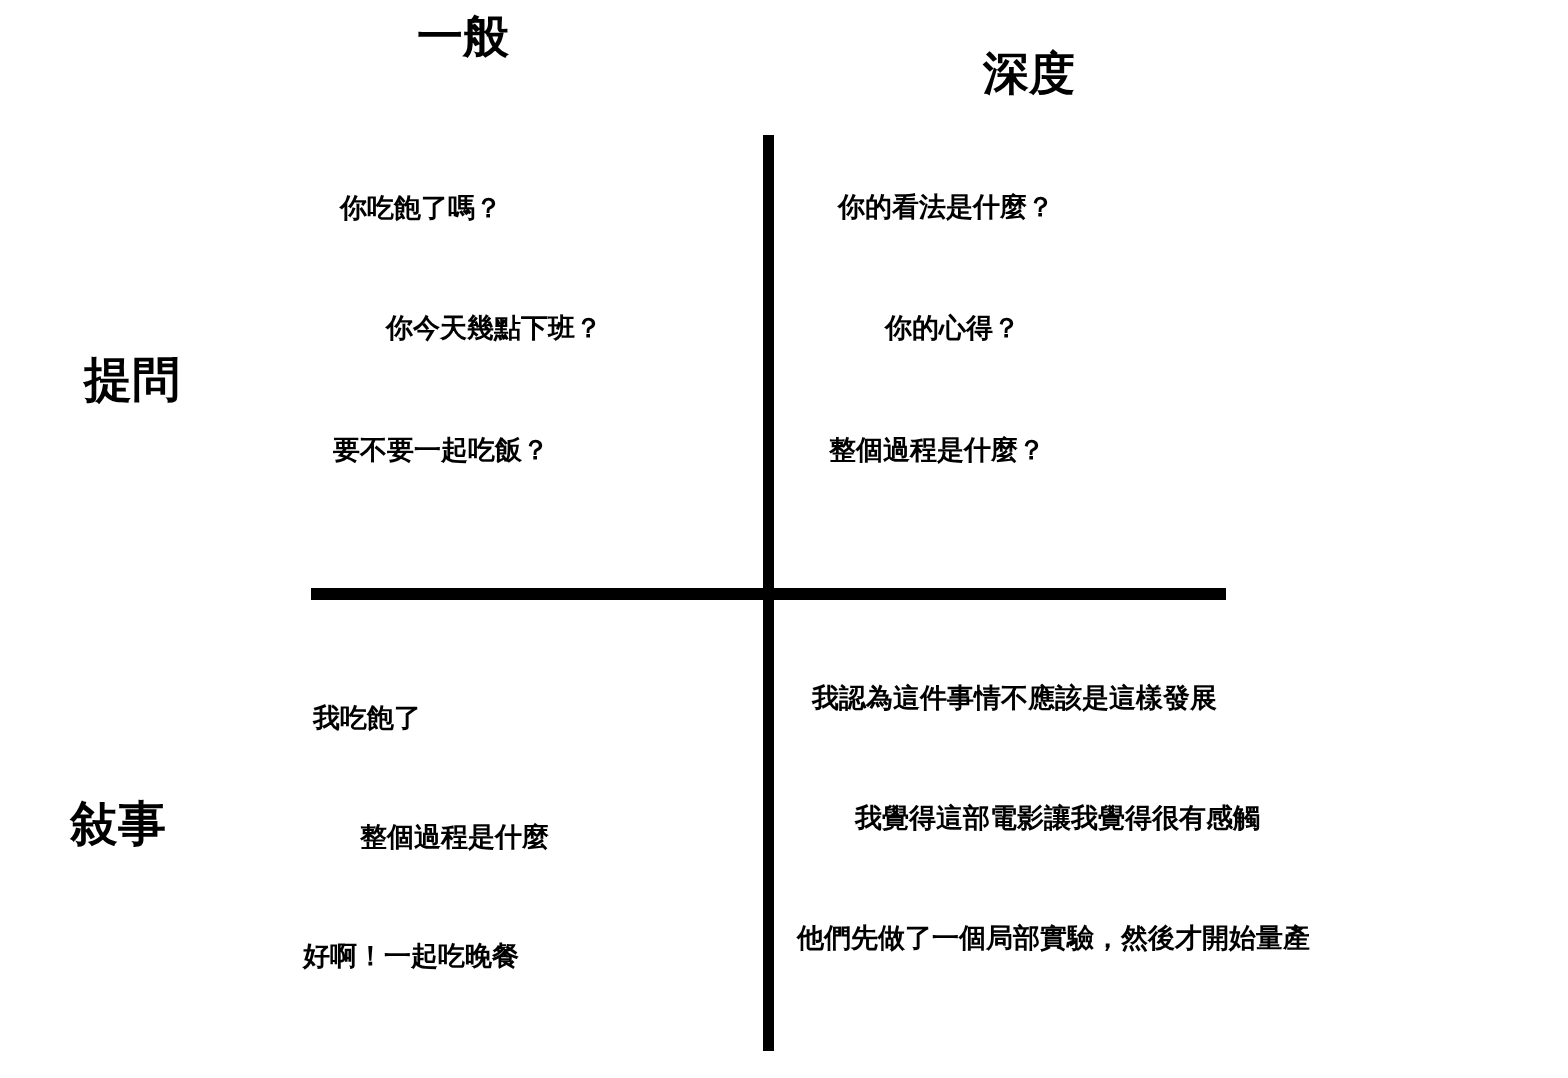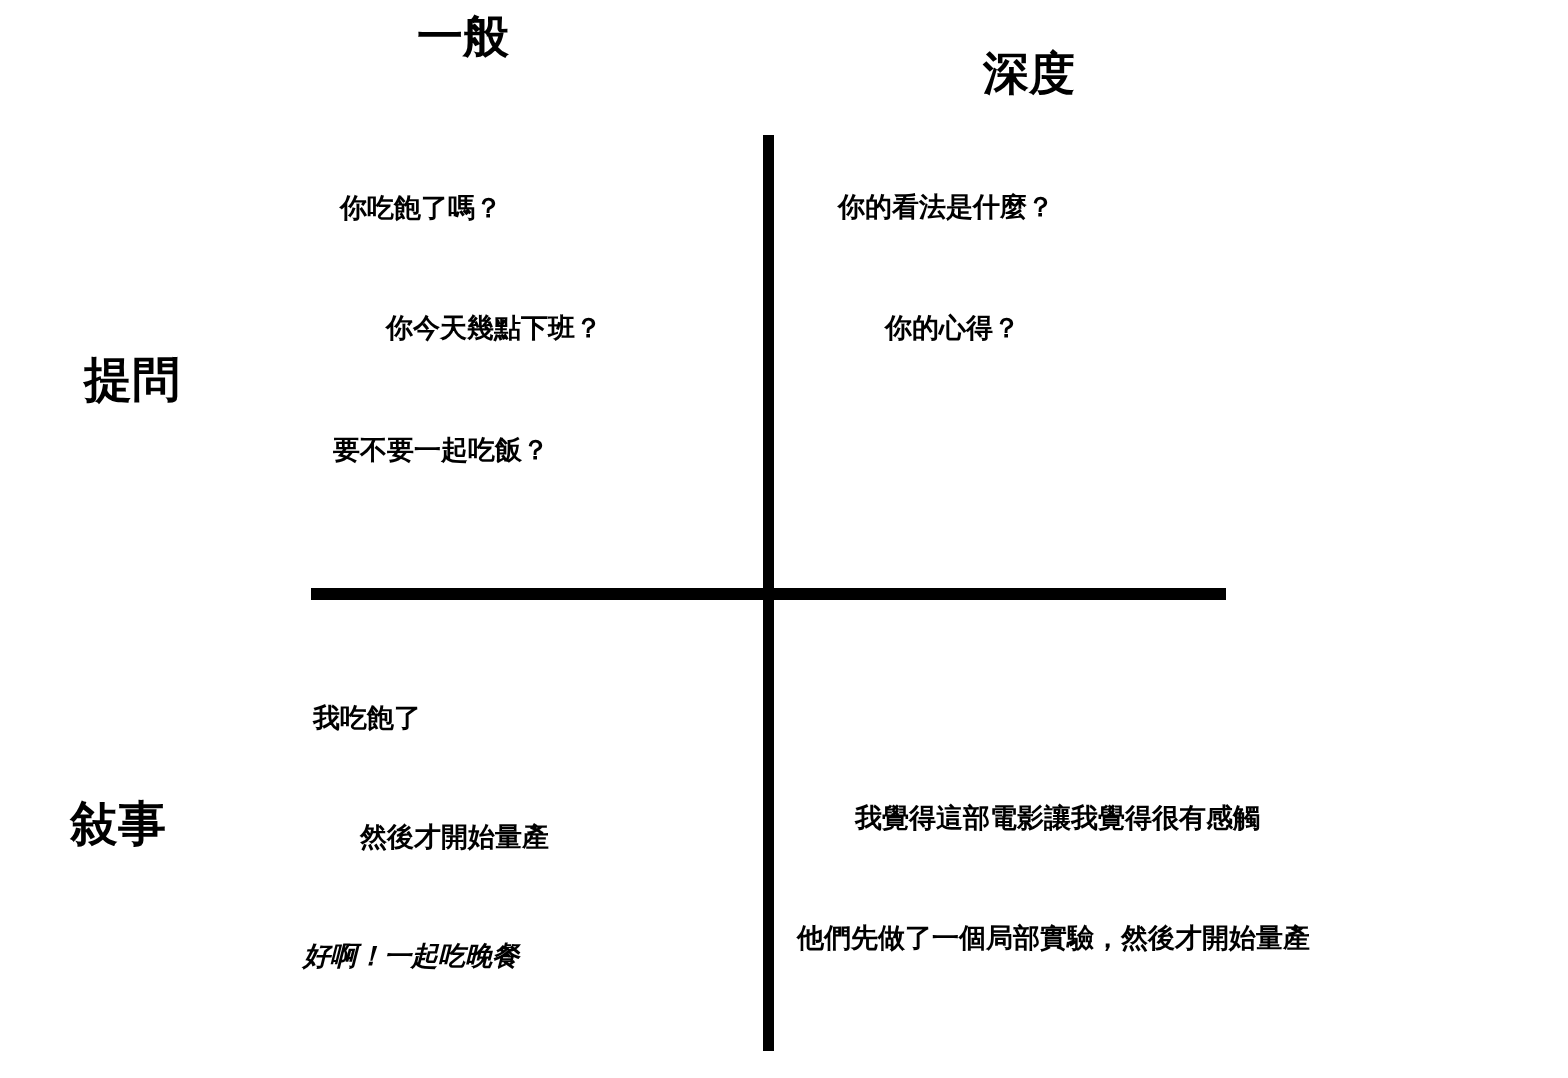--- a/index.html
+++ b/index.html
@@ -71,21 +71,23 @@
 
   <div class="axis vertical"></div>
   <div class="axis horizontal"></div>
 
   <div class="item" style="left:340px; top:193px;">你吃飽了嗎？</div>
   <div class="item" style="left:333px; top:435px;">要不要一起吃飯？</div>
   <div class="item" style="left:386px; top:313px;">你今天幾點下班？</div>
 
   <div class="item" style="left:885px; top:313px;">你的心得？</div>
   <div class="item" style="left:838px; top:192px;">你的看法是什麼？</div>
+  <div class="item" style="left:829px; top:435px;">整個過程是什麼？</div>
 
   <div class="item" style="left:313px; top:703px;">我吃飽了</div>
-  <div class="item" style="left:360px; top:822px;">然後才開始量產</div>
-  <div class="item" style="left:303px; top:941px;font-style:italic;">好啊！一起吃晚餐</div>
+  <div class="item" style="left:360px; top:822px;">整個過程是什麼</div>
+  <div class="item" style="left:303px; top:941px;">好啊！一起吃晚餐</div>
 
+  <div class="item" style="left:812px; top:683px;">我認為這件事情不應該是這樣發展</div>
   <div class="item" style="left:855px; top:803px;">我覺得這部電影讓我覺得很有感觸</div>
   <div class="item" style="left:797px; top:923px;">他們先做了一個局部實驗，然後才開始量產</div>
 
 </div>
 
 </body></html>

